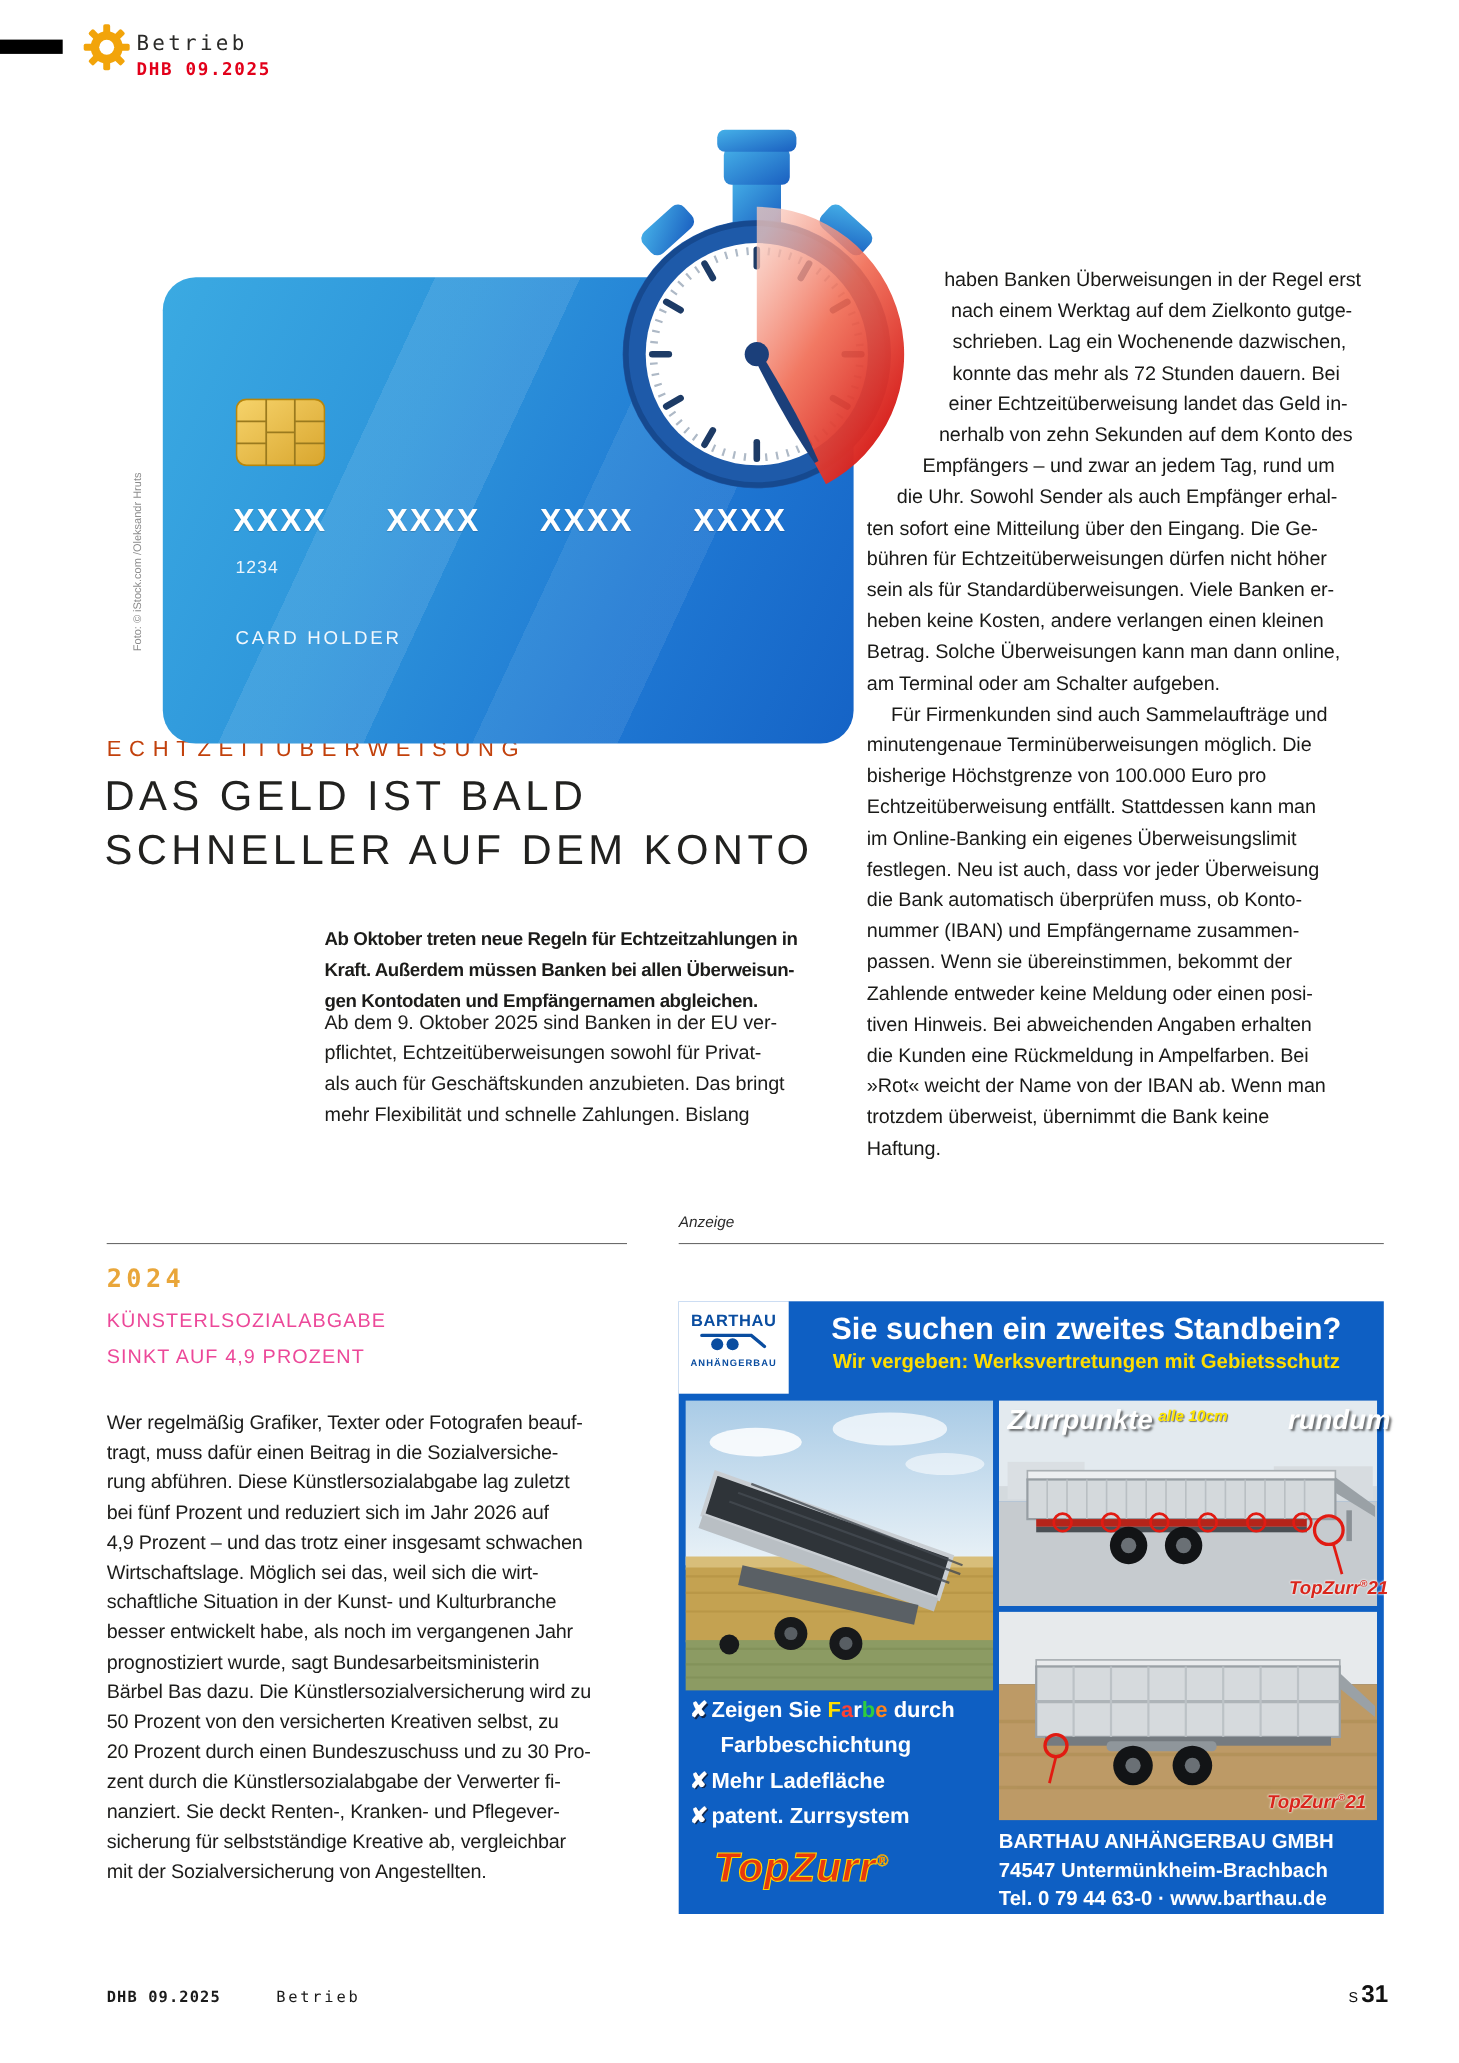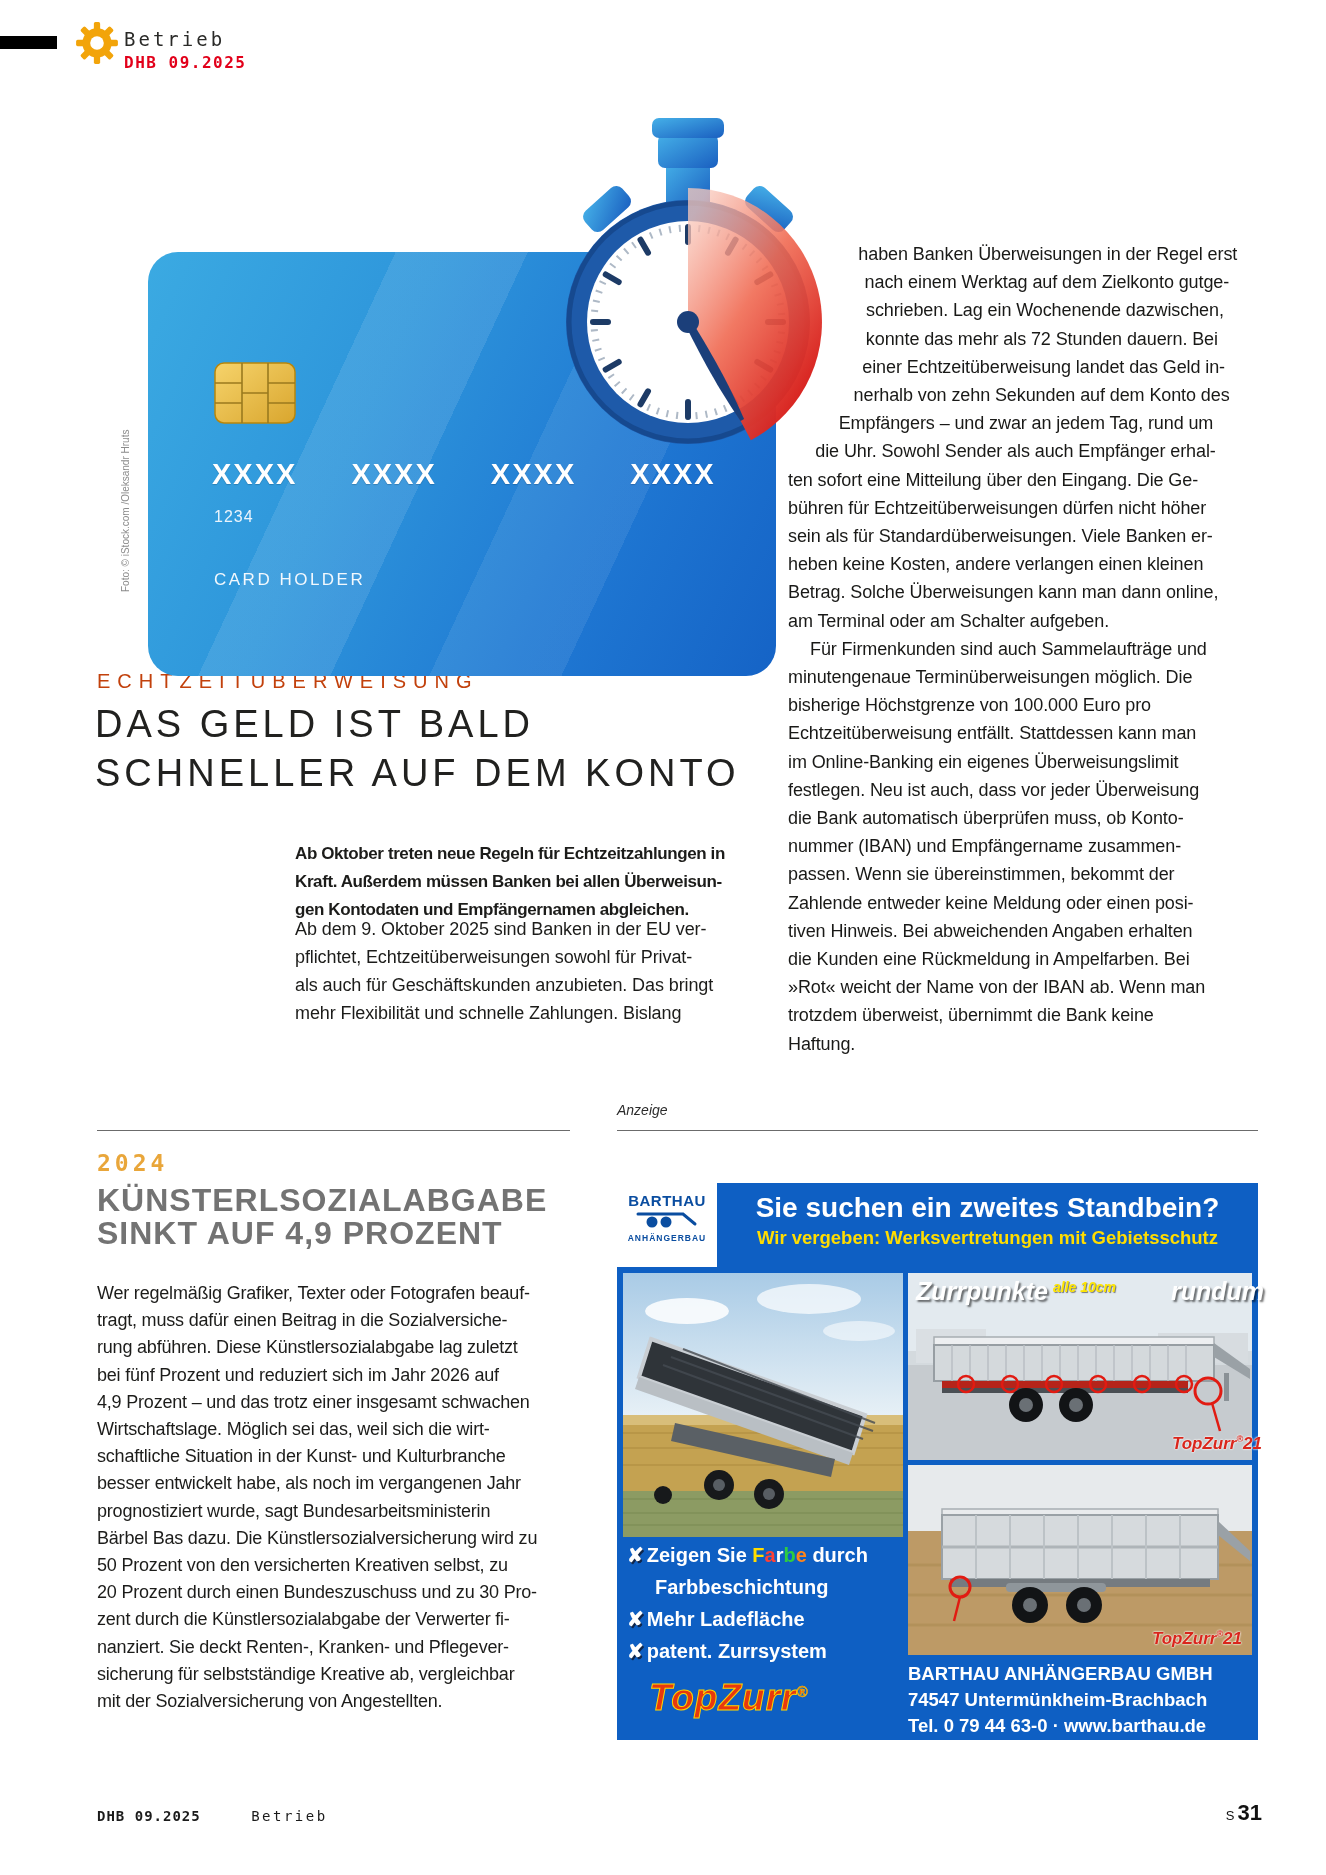--- a/index.html
+++ b/index.html
@@ -48,22 +48,22 @@
                letter-spacing:-0.1px; white-space:pre-line; }
 
   
   .anzeige { position:absolute; left:617px; top:1102px; font-size:14px; font-style:italic; color:#2b2b2b; }
   .rule-l { position:absolute; left:97px; top:1130px; width:473px; height:1px; background:#6b6b6b; }
   .rule-r { position:absolute; left:617px; top:1130px; width:641px; height:1px; background:#6b6b6b; }
 
   
   .kicker-2 { position:absolute; left:97px; top:1150px; font-family:"DejaVu Sans Mono",monospace;
               font-size:23px; font-weight:bold; letter-spacing:4px; color:#E9A63A; }
-  .headline-2 { position:absolute; left:97px; top:1184px; font-size:32px; font-weight:bold;
-                letter-spacing:1px; line-height:33px; color:#737373; white-space:pre-line; }
+  .headline-2 { position:absolute; left:97px; top:1184px; font-size:18px; font-weight:normal;
+                letter-spacing:1px; line-height:33px; color:#ec4899; white-space:pre-line; }
   .body-2 { position:absolute; left:97px; top:1280px; width:505px; font-size:18px; line-height:27.2px;
             letter-spacing:-0.2px; white-space:pre-line; }
 
   
   .ad { position:absolute; left:617px; top:1183px; width:641px; height:557px; background:#0E5FC3; }
   .ad-logo { position:absolute; left:0; top:0; width:100px; height:84px; background:#fff;
              text-align:center; padding-top:9px; }
   .ad-logo-name { font-size:15px; font-weight:bold; color:#0A4DA0; letter-spacing:0.5px; }
   .ad-logo-sub { font-size:8.5px; font-weight:bold; color:#0A4DA0; letter-spacing:1px; }
   .ad-head { position:absolute; left:100px; top:0; width:541px; height:84px; text-align:center; }

